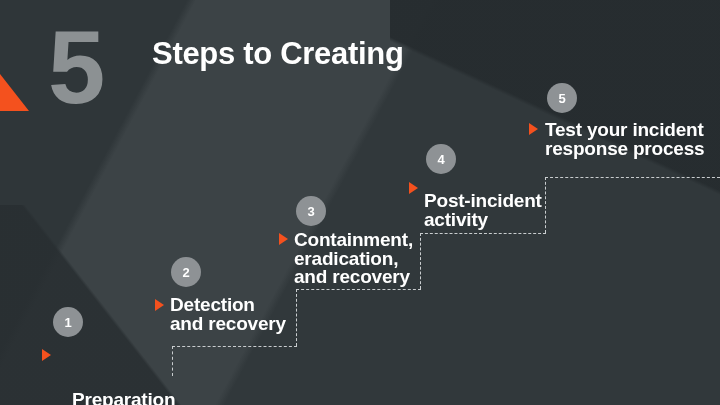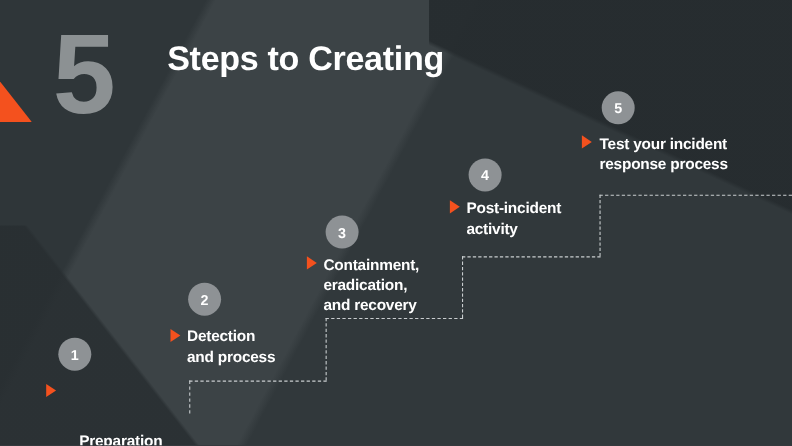--- a/index.html
+++ b/index.html
@@ -74,21 +74,21 @@
   .bullet{
     position:absolute;
     width:0;height:0;
     border-left:9px solid #f4511e;
     border-top:6.5px solid transparent;
     border-bottom:6.5px solid transparent;
   }
   .label{
     position:absolute;
     color:#ffffff;font-weight:bold;
-    font-size:14px;line-height:18.5px;
+    font-size:19px;line-height:18.5px;
     letter-spacing:-0.2px;
     white-space:pre-line;
   }
 </style>
 </head>
 <body>
 
 <div id="stage">
 
   <div class="bg-band"></div>
@@ -119,35 +119,35 @@
   <div class="step">
     <div class="badge" style="left:53px; top:307px;">1</div>
     <div class="bullet" style="left:42px; top:349px;"></div>
     <div class="label" style="left:72px; top:347px; width:130px;margin-top:44px;">Preparation</div>
   </div>
 
   <div class="step">
     <div class="badge" style="left:171px; top:257px;">2</div>
     <div class="bullet" style="left:155px; top:299px;"></div>
     <div class="label" style="left:170px; top:296px; width:125px;">Detection
-and process</div>
+and recovery</div>
   </div>
 
   <div class="step">
     <div class="badge" style="left:296px; top:196px;">3</div>
     <div class="bullet" style="left:279px; top:233px;"></div>
     <div class="label" style="left:294px; top:231px; width:125px;">Containment,
 eradication,
 and recovery</div>
   </div>
 
   <div class="step">
     <div class="badge" style="left:426px; top:144px;">4</div>
     <div class="bullet" style="left:409px; top:182px;"></div>
-    <div class="label" style="left:424px; top:180px; width:125px;">Post-incident
+    <div class="label" style="left:424px; top:192px; width:125px;">Post-incident
 activity</div>
   </div>
 
   <div class="step">
     <div class="badge" style="left:547px; top:83px;">5</div>
     <div class="bullet" style="left:529px; top:123px;"></div>
     <div class="label" style="left:545px; top:121px; width:160px;">Test your incident
 response process</div>
   </div>
 

